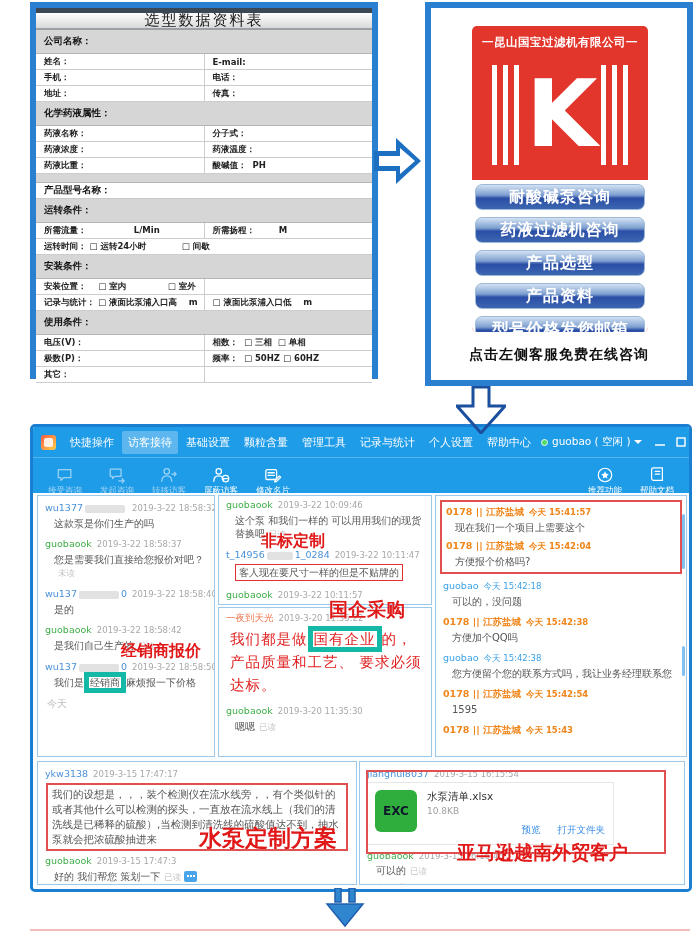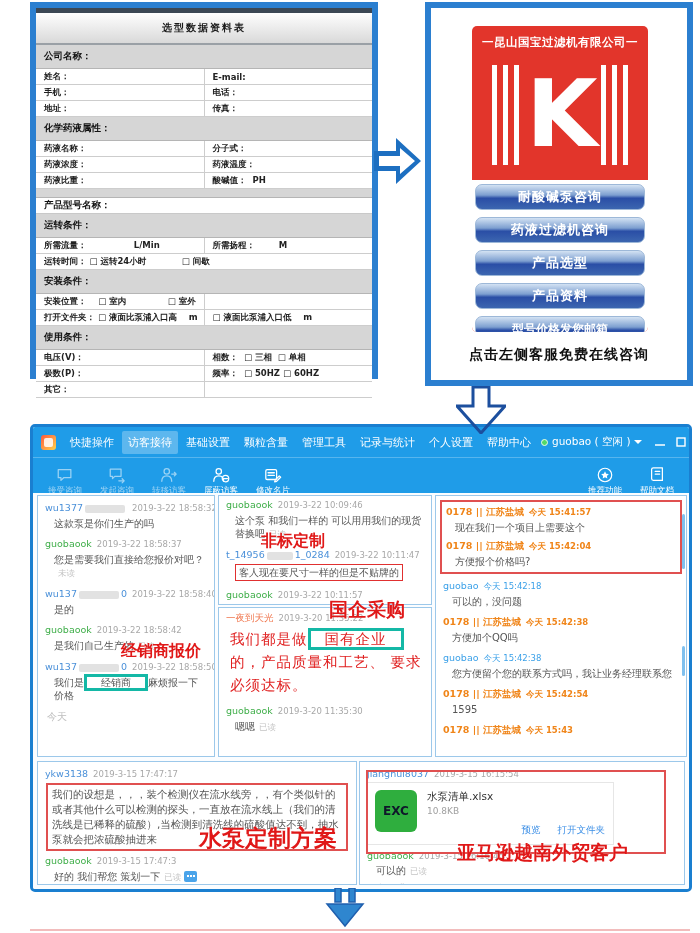--- a/index.html
+++ b/index.html
@@ -1,21 +1,21 @@
 <!DOCTYPE html>
 <html><head>
 <meta charset="utf-8">
 <style>
   * { box-sizing: border-box; margin: 0; padding: 0; }
   html,body { width:700px; height:933px; background:#fff; font-family:"DejaVu Sans","Liberation Sans",sans-serif; position:relative; overflow:hidden; }
 
   
   .form-box { position:absolute; left:30px; top:2px; width:348px; height:377px; border:6px solid #2b7fd0; background:#fff; }
   .form-topstrip { height:5px; background:#3b4754; }
-  .form-title { height:32px; background:linear-gradient(#fefefe,#d9d9d9); border-bottom:2px solid #9aa0a6; display:flex; align-items:center; justify-content:center; font-size:10px; font-weight:bold; color:#1a1a1a; letter-spacing:2px; }
+  .form-title { height:17px; background:linear-gradient(#fefefe,#d9d9d9); border-bottom:2px solid #9aa0a6; display:flex; align-items:center; justify-content:center; font-size:15px; font-weight:normal; color:#1a1a1a; letter-spacing:2px; }
   .f-sec { height:24px; background:#d6d6d6; border-bottom:1px solid #b5b5b5; display:flex; align-items:center; padding-left:8px; font-size:9.5px; font-weight:bold; color:#111; }
   .f-prod { height:16px; background:#fff; border-bottom:1px solid #c9c9c9; display:flex; align-items:center; padding-left:8px; font-size:9.5px; font-weight:bold; color:#111; }
   .f-gap { height:9px; background:#d6d6d6; border-bottom:1px solid #b5b5b5; }
   .f-row { display:flex; height:16px; border-bottom:1px solid #cdcdcd; background:#fff; }
   .f-row .c { flex:1; display:flex; align-items:center; padding-left:8px; font-size:8.5px; font-weight:bold; color:#222; white-space:pre; overflow:hidden; }
   .f-row .c + .c { border-left:1px solid #cdcdcd; }
   .f-row.single .c { border-left:none; }
 
   
   .arrow-right { position:absolute; left:374px; top:136px; }
@@ -25,22 +25,22 @@
 
   
   .ad-box { position:absolute; left:425px; top:2px; width:268px; height:384px; border:6px solid #2b7fd0; background:#fff; }
   .ad-red { position:absolute; left:41px; top:18px; width:176px; height:306px; background:#e2352b; border-radius:5px; overflow:hidden; }
   .ad-company { margin-top:9px; text-align:center; color:#fff; font-size:11.5px; font-weight:bold; letter-spacing:0.5px; }
   .ad-klogo { height:118px; margin-top:6px; display:flex; align-items:center; justify-content:center; gap:7px; }
   .ad-bars { display:flex; gap:6px; height:100px; }
   .ad-bars i { display:block; width:5px; height:100%; background:#fff; }
   .ad-k { color:#fff; font-size:92px; font-weight:900; line-height:100px; letter-spacing:-4px; }
   .ad-btns { margin-top:6px; background:#fff; padding:4px 3px; display:flex; flex-direction:column; gap:7px; }
-  .ad-btn { height:26px; border-radius:7px; border:1px solid #9db8d8; background:linear-gradient(180deg,#d3e2f3 0%,#7d9fd0 42%,#2a4ea6 55%,#3c66b0 100%); color:#fff; font-size:13px; font-weight:bold; display:flex; align-items:center; justify-content:center; letter-spacing:1px; }
-  .ad-btn.wide { font-size:12px; letter-spacing:0; }
+  .ad-btn { height:26px; border-radius:7px; border:1px solid #9db8d8; background:linear-gradient(180deg,#d3e2f3 0%,#7d9fd0 42%,#2a4ea6 55%,#3c66b0 100%); color:#fff; font-size:16px; font-weight:bold; display:flex; align-items:center; justify-content:center; letter-spacing:1px; }
+  .ad-btn.wide { font-size:17px; letter-spacing:0; }
   .ad-caption { position:absolute; left:0; right:0; top:338px; text-align:center; font-size:14px; font-weight:bold; color:#111; letter-spacing:1px; }
 
   
   .chat { position:absolute; left:30px; top:424px; width:662px; height:468px; border:3px solid #1a7fd0; border-radius:5px; background:#fff; overflow:hidden; }
   .titlebar { height:30px; background:#1f9ce8; display:flex; align-items:center; padding:0 8px; gap:2px; }
   .app-logo { width:15px; height:15px; border-radius:3px; background:linear-gradient(135deg,#ff5a3c 0%,#ffd24a 100%); margin-right:6px; position:relative; flex:none; }
   .app-logo::after { content:""; position:absolute; left:3px; top:3px; width:9px; height:9px; border-radius:2px; background:rgba(255,255,255,0.85); }
   .menu-item { color:#fff; font-size:11px; padding:4px 6px; border-radius:2px; white-space:nowrap; }
   .menu-item.active { background:rgba(255,255,255,0.28); }
   .tb-spacer { flex:1; }
@@ -73,21 +73,21 @@
   .msg .bd { font-size:10px; color:#555; margin:3px 0 0 9px; line-height:13px; }
   .name { font-size:9.5px; }
   .name.g { color:#3fae49; } .name.b { color:#4a90d9; } .name.o { color:#f08519; font-weight:bold; } .name.s { color:#f07850; } .name.lb { color:#3aa0e8; }
   .time { color:#a8a8a8; font-size:8.5px; margin-left:5px; }
   .time.o { color:#f08519; font-weight:bold; } .time.lb { color:#3aa0e8; }
   .st { color:#c4c4c4; font-size:8.5px; margin-left:4px; }
   .redact { display:inline-block; width:40px; height:8px; background:#e2e2e2; border-radius:2px; margin:0 2px; vertical-align:middle; }
   .redact.sm { width:26px; }
   .divider-today { color:#bdbdbd; font-size:10px; margin:8px 0 0 9px; }
   .rbox-inline { display:inline-block; border:1px solid #e03030; padding:1px 3px; }
-  .rbox-word { border:3px solid #14b8a6; padding:0 14px; }
+  .rbox-word { border:5px solid #14b8a6; padding:0 1px; }
   .rbox-block { border:2px solid #e05050; margin:4px 4px; padding:2px 4px; }
   .more-icon { display:inline-block; width:13px; height:11px; background:#4aa4ea; border-radius:2px; margin-left:3px; vertical-align:-2px; position:relative; }
   .more-icon::after { content:""; position:absolute; left:3px; top:4px; width:2px; height:2px; background:#fff; box-shadow:3px 0 0 #fff, 6px 0 0 #fff; }
 
   .bigred { color:#e02020; font-size:14.5px; line-height:23px; margin:4px 2px 0 4px; letter-spacing:1px; }
   .bl-text { font-size:10.5px; color:#555; line-height:15px; }
 
   .filecard { background:#fff; border:1px solid #e6e6e6; width:248px; padding:7px 8px; display:flex; gap:10px; margin:2px 0 0 6px; }
   .exc-icon { width:42px; height:42px; background:#2fae3e; border-radius:6px; color:#0f172a; font-size:12px; font-weight:bold; display:flex; align-items:center; justify-content:center; flex:none; }
   .file-meta { flex:1; }
@@ -151,21 +151,21 @@
   <div class="f-row single">
     <div class="c">运转时间： □ 运转24小时            □ 间歇</div>
   </div>
 
   <div class="f-sec">安装条件：</div>
   <div class="f-row">
     <div class="c">安装位置：    □ 室内              □ 室外</div>
     <div class="c"></div>
   </div>
   <div class="f-row">
-    <div class="c">打开文件夹： □ 液面比泵浦入口高    m</div>
+    <div class="c">记录与统计： □ 液面比泵浦入口高    m</div>
     <div class="c">□ 液面比泵浦入口低    m</div>
   </div>
 
   <div class="f-sec">使用条件：</div>
   <div class="f-row">
     <div class="c">电压(V)：</div>
     <div class="c">相数：  □ 三相  □ 单相</div>
   </div>
   <div class="f-row">
     <div class="c">极数(P)：</div>

